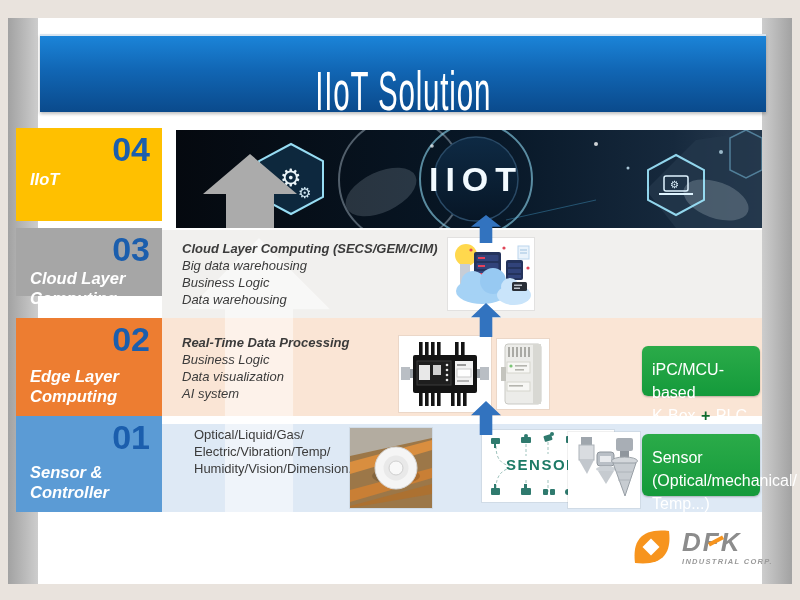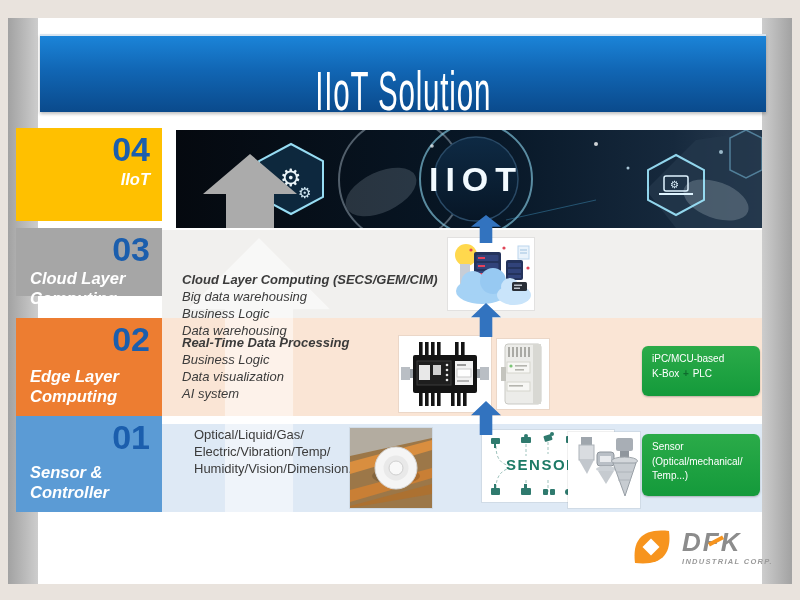--- a/index.html
+++ b/index.html
@@ -25,21 +25,21 @@
   .banner-text{
     display:inline-block;color:#FFFFFF;font-size:36px;font-weight:500;
     letter-spacing:1px;transform:scale(.82,1.55);transform-origin:center;
   }
 
   
   .blk{left:16px;width:146px;z-index:3;display:flex;flex-direction:column;
        justify-content:space-between;box-sizing:border-box;padding:2px 12px 10px 14px;}
   .blk .num{align-self:flex-end;font-size:34px;font-weight:bold;color:#1B5EAD;line-height:1.15;}
   .blk .lbl{color:#FFFFFF;font-weight:bold;font-style:italic;font-size:16.5px;line-height:1.18;}
-  .b04{top:128px;height:93px;background:#FFC000;text-align:right;}
+  .b04{top:128px;height:93px;background:#FFC000;}
   .b04 .lbl{margin-bottom:22px;}
   .b03{top:228px;height:68px;background:#A6A6A6;}
   .b02{top:318px;height:98px;background:#ED7D31;}
   .b01{top:416px;height:96px;background:#5B9BD5;}
 
   
   .band{left:162px;width:600px;z-index:1;}
   .band03{top:230px;height:88px;background:#F1F0EE;}
   .band02{top:318px;height:98px;background:#FAE5D5;}
   .band01{top:424px;height:88px;background:#DEE9F5;}
@@ -51,21 +51,21 @@
   }
 
   
   .hero{left:176px;top:130px;width:586px;height:98px;z-index:3;}
 
   
   .rowtext{z-index:4;color:#3B3B3B;font-size:13px;line-height:1.32;}
   .rowtext .head{font-weight:bold;font-style:italic;}
   .rowtext .ln{font-style:italic;}
   .rowtext.plain .ln{font-style:normal;}
-  .t03{left:182px;top:240px;margin-top:31px;}
+  .t03{left:182px;top:240px;}
   .t02{left:182px;top:334px;}
   .t01{left:166px;top:426px;margin-left:28px;}
 
   
   .card{background:#FFFFFF;z-index:4;box-shadow:0 0 0 1px rgba(0,0,0,.06);}
   .cloud-card{left:448px;top:238px;width:86px;height:72px;}
   .ctrl-card{left:399px;top:336px;width:92px;height:76px;}
   .plc-card{left:497px;top:339px;width:52px;height:70px;}
   .ceiling-card{left:350px;top:428px;width:82px;height:80px;}
   .sensors-card{left:434px;top:430px;width:132px;height:72px;margin-left:48px;}
@@ -76,22 +76,22 @@
   
   .up-arrow{width:30px;z-index:5;background:#3273BF;
     clip-path:polygon(50% 0,100% 42%,71% 42%,71% 100%,29% 100%,29% 42%,0 42%);}
   .a1{left:471px;top:215px;height:28px;}
   .a2{left:471px;top:303px;height:34px;}
   .a3{left:471px;top:401px;height:34px;}
 
   
   .callout{left:642px;width:118px;z-index:4;border-radius:6px;
     background:linear-gradient(180deg,#2BAB49 0%,#149A3B 100%);
-    color:#FFFFFF;font-size:10px;line-height:1.45;
-    box-sizing:border-box;padding:6px 10px;box-shadow:0 1px 2px rgba(0,0,0,.25);}
+    color:#FFFFFF;font-size:16px;line-height:1.45;
+    box-sizing:border-box;padding:12px 10px;box-shadow:0 1px 2px rgba(0,0,0,.25);}
   .c-edge{top:346px;height:50px;}
   .c-sensor{top:434px;height:62px;}
   .plus{color:#0E6B2E;font-weight:bold;padding:0 1px;}
 
   
   .logo{left:628px;top:518px;width:160px;height:58px;z-index:4;display:flex;align-items:center;}
   .logo-text{margin-left:8px;}
   .logo-name{font-size:26px;font-weight:bold;font-style:italic;color:#8C8C8C;letter-spacing:2px;line-height:1;position:relative;}
   .logo-slash{position:absolute;left:26px;top:10px;width:16px;height:4px;background:#F7941D;transform:rotate(-28deg);}
   .logo-sub{font-size:7.5px;font-weight:bold;color:#9A9A9A;letter-spacing:1.3px;margin-top:2px;font-style:italic;}

